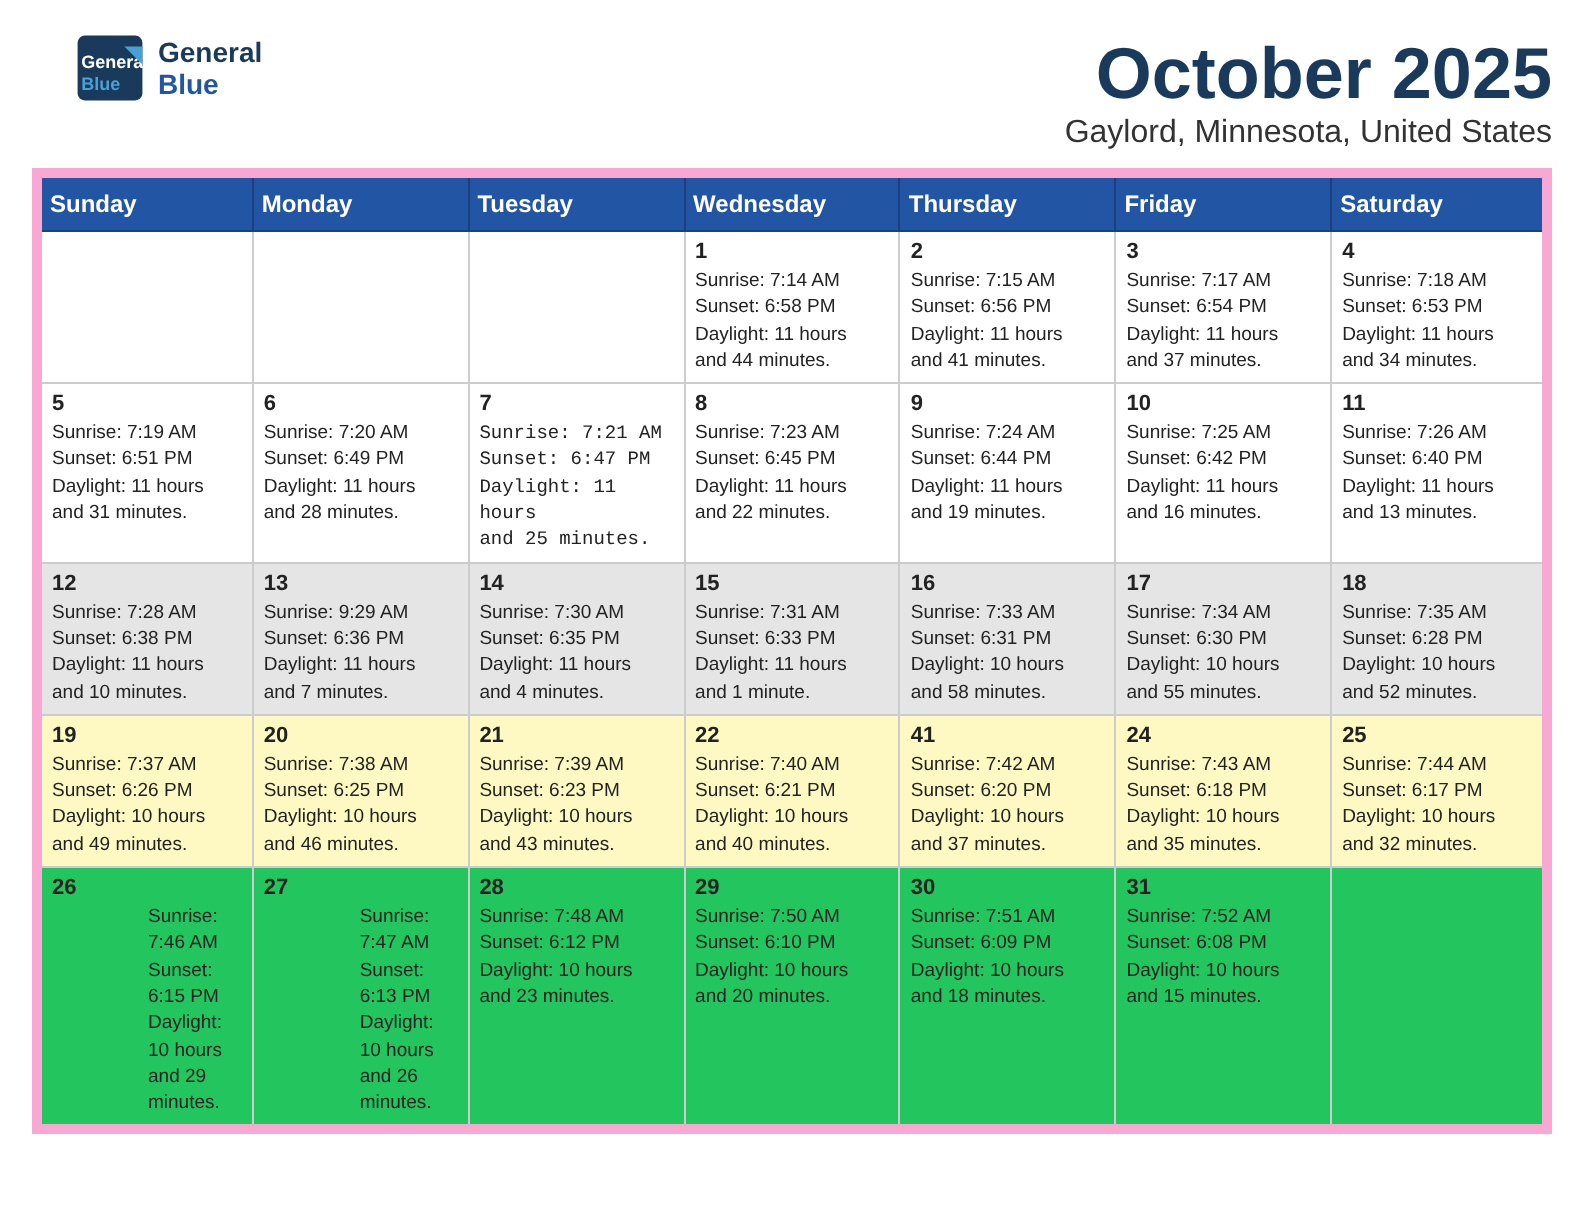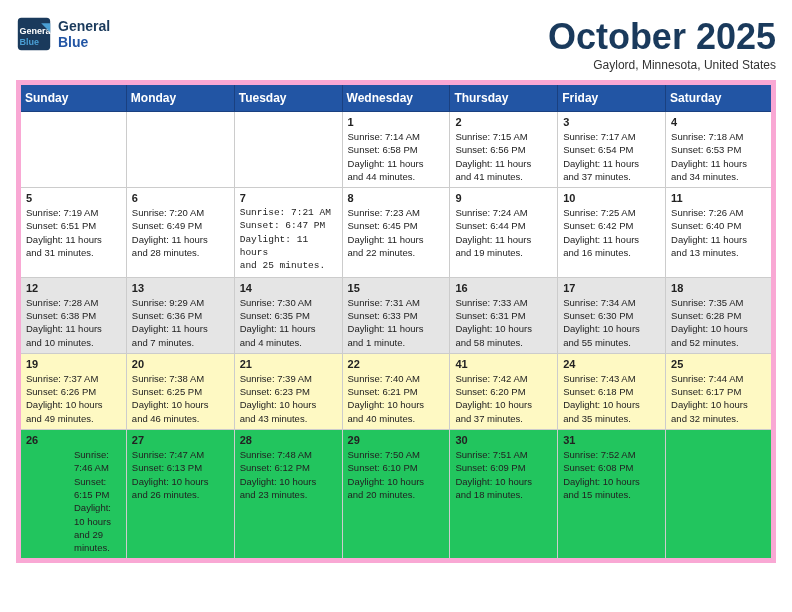--- a/index.html
+++ b/index.html
@@ -8,40 +8,41 @@
       background: #fff;
       width: 792px;
       min-height: 612px;
       padding: 16px;
     }
     .header-area {
       display: flex;
       align-items: flex-start;
       justify-content: space-between;
       margin-bottom: 8px;
+      margin-left: 21px;
     }
     .logo {
       display: flex;
       align-items: center;
       gap: 6px;
     }
     .logo-icon {
       width: 36px;
       height: 36px;
     }
     .title-area {
       text-align: right;
     }
     .month-title {
       font-size: 36px;
       font-weight: bold;
       color: #1a3a5c;
     }
     .location-title {
-      font-size: 12px;
+      font-size: 16px;
       color: #333;
     }
     .calendar {
       width: 100%;
       border-collapse: collapse;
       border: 5px solid #f9a8d4;
     }
     .calendar th {
       background-color: #2255a4;
       color: #fff;
@@ -309,21 +310,21 @@
       <tr>
         <td>
           <div class="day-number">26</div>
           <div class="day-info" style="white-space: pre-line; margin-left: 48px;">Sunrise: 7:46 AM
 Sunset: 6:15 PM
 Daylight: 10 hours
 and 29 minutes.</div>
         </td>
         <td>
           <div class="day-number">27</div>
-          <div class="day-info" style="white-space: pre-line;">Sunrise: 7:47 AM
+          <div class="day-info" style="white-space: pre-line; margin-left: 48px;">Sunrise: 7:47 AM
 Sunset: 6:13 PM
 Daylight: 10 hours
 and 26 minutes.</div>
         </td>
         <td>
           <div class="day-number">28</div>
           <div class="day-info" style="white-space: pre-line;">Sunrise: 7:48 AM
 Sunset: 6:12 PM
 Daylight: 10 hours
 and 23 minutes.</div>

